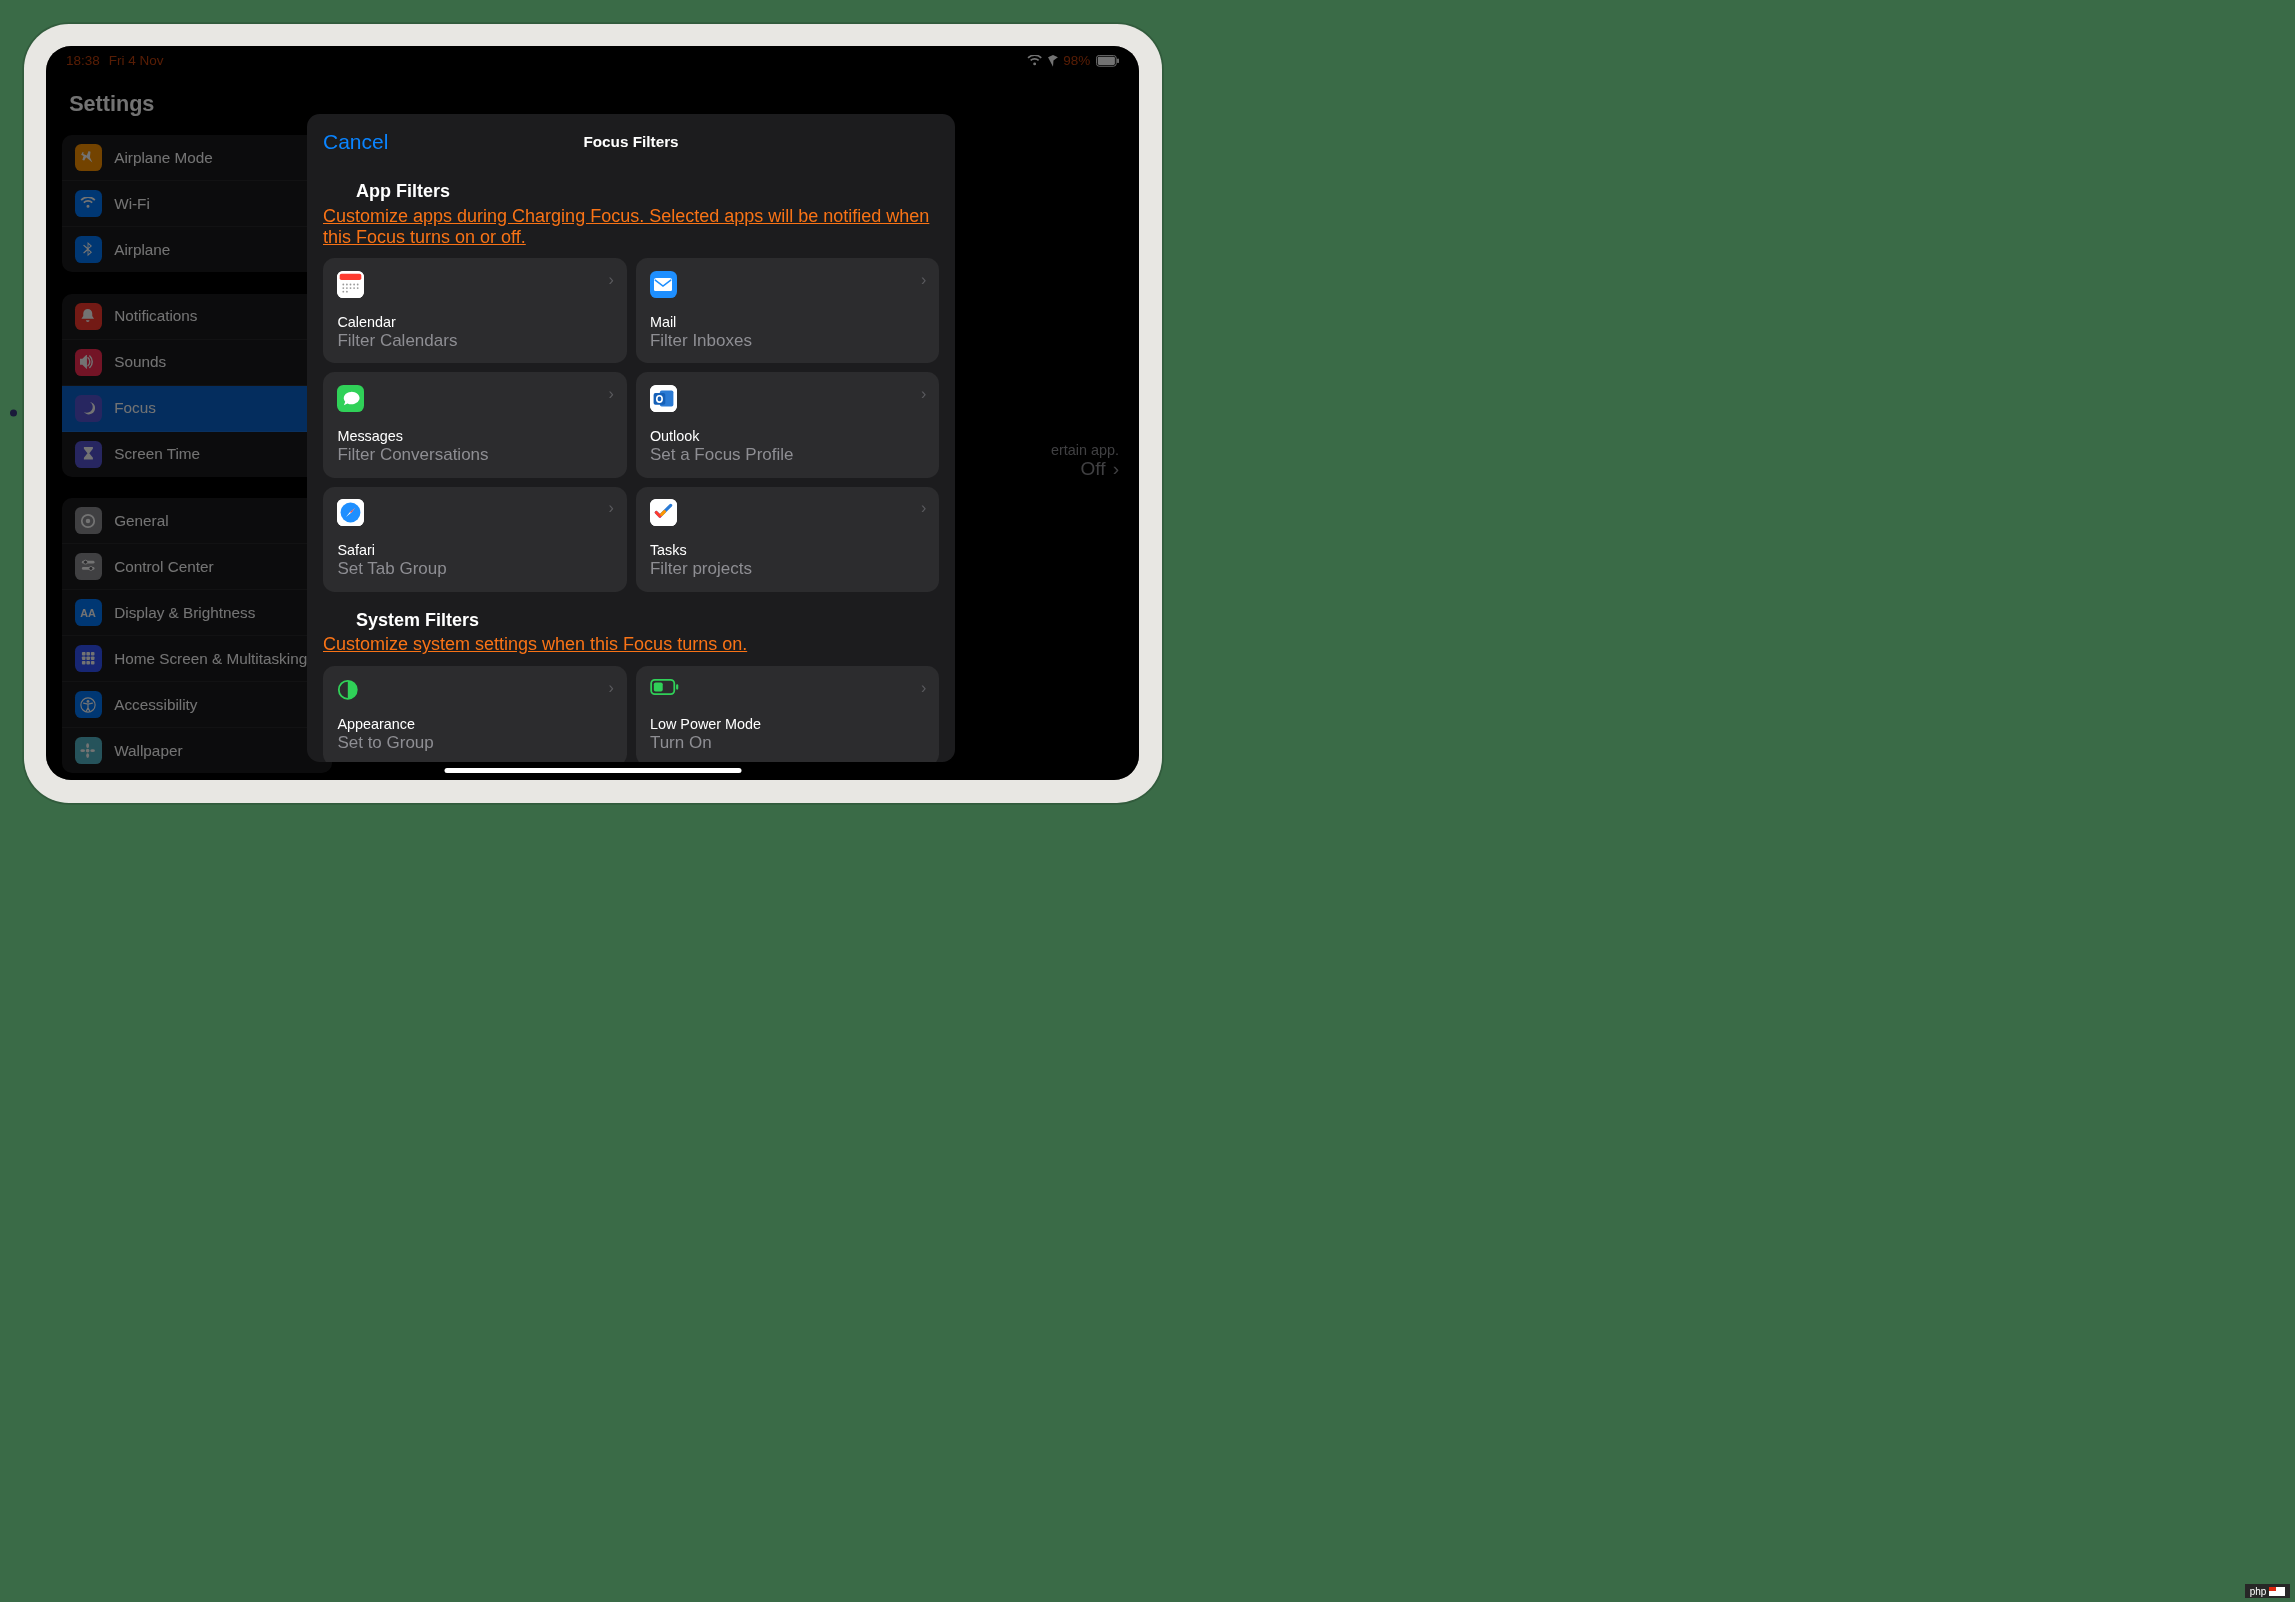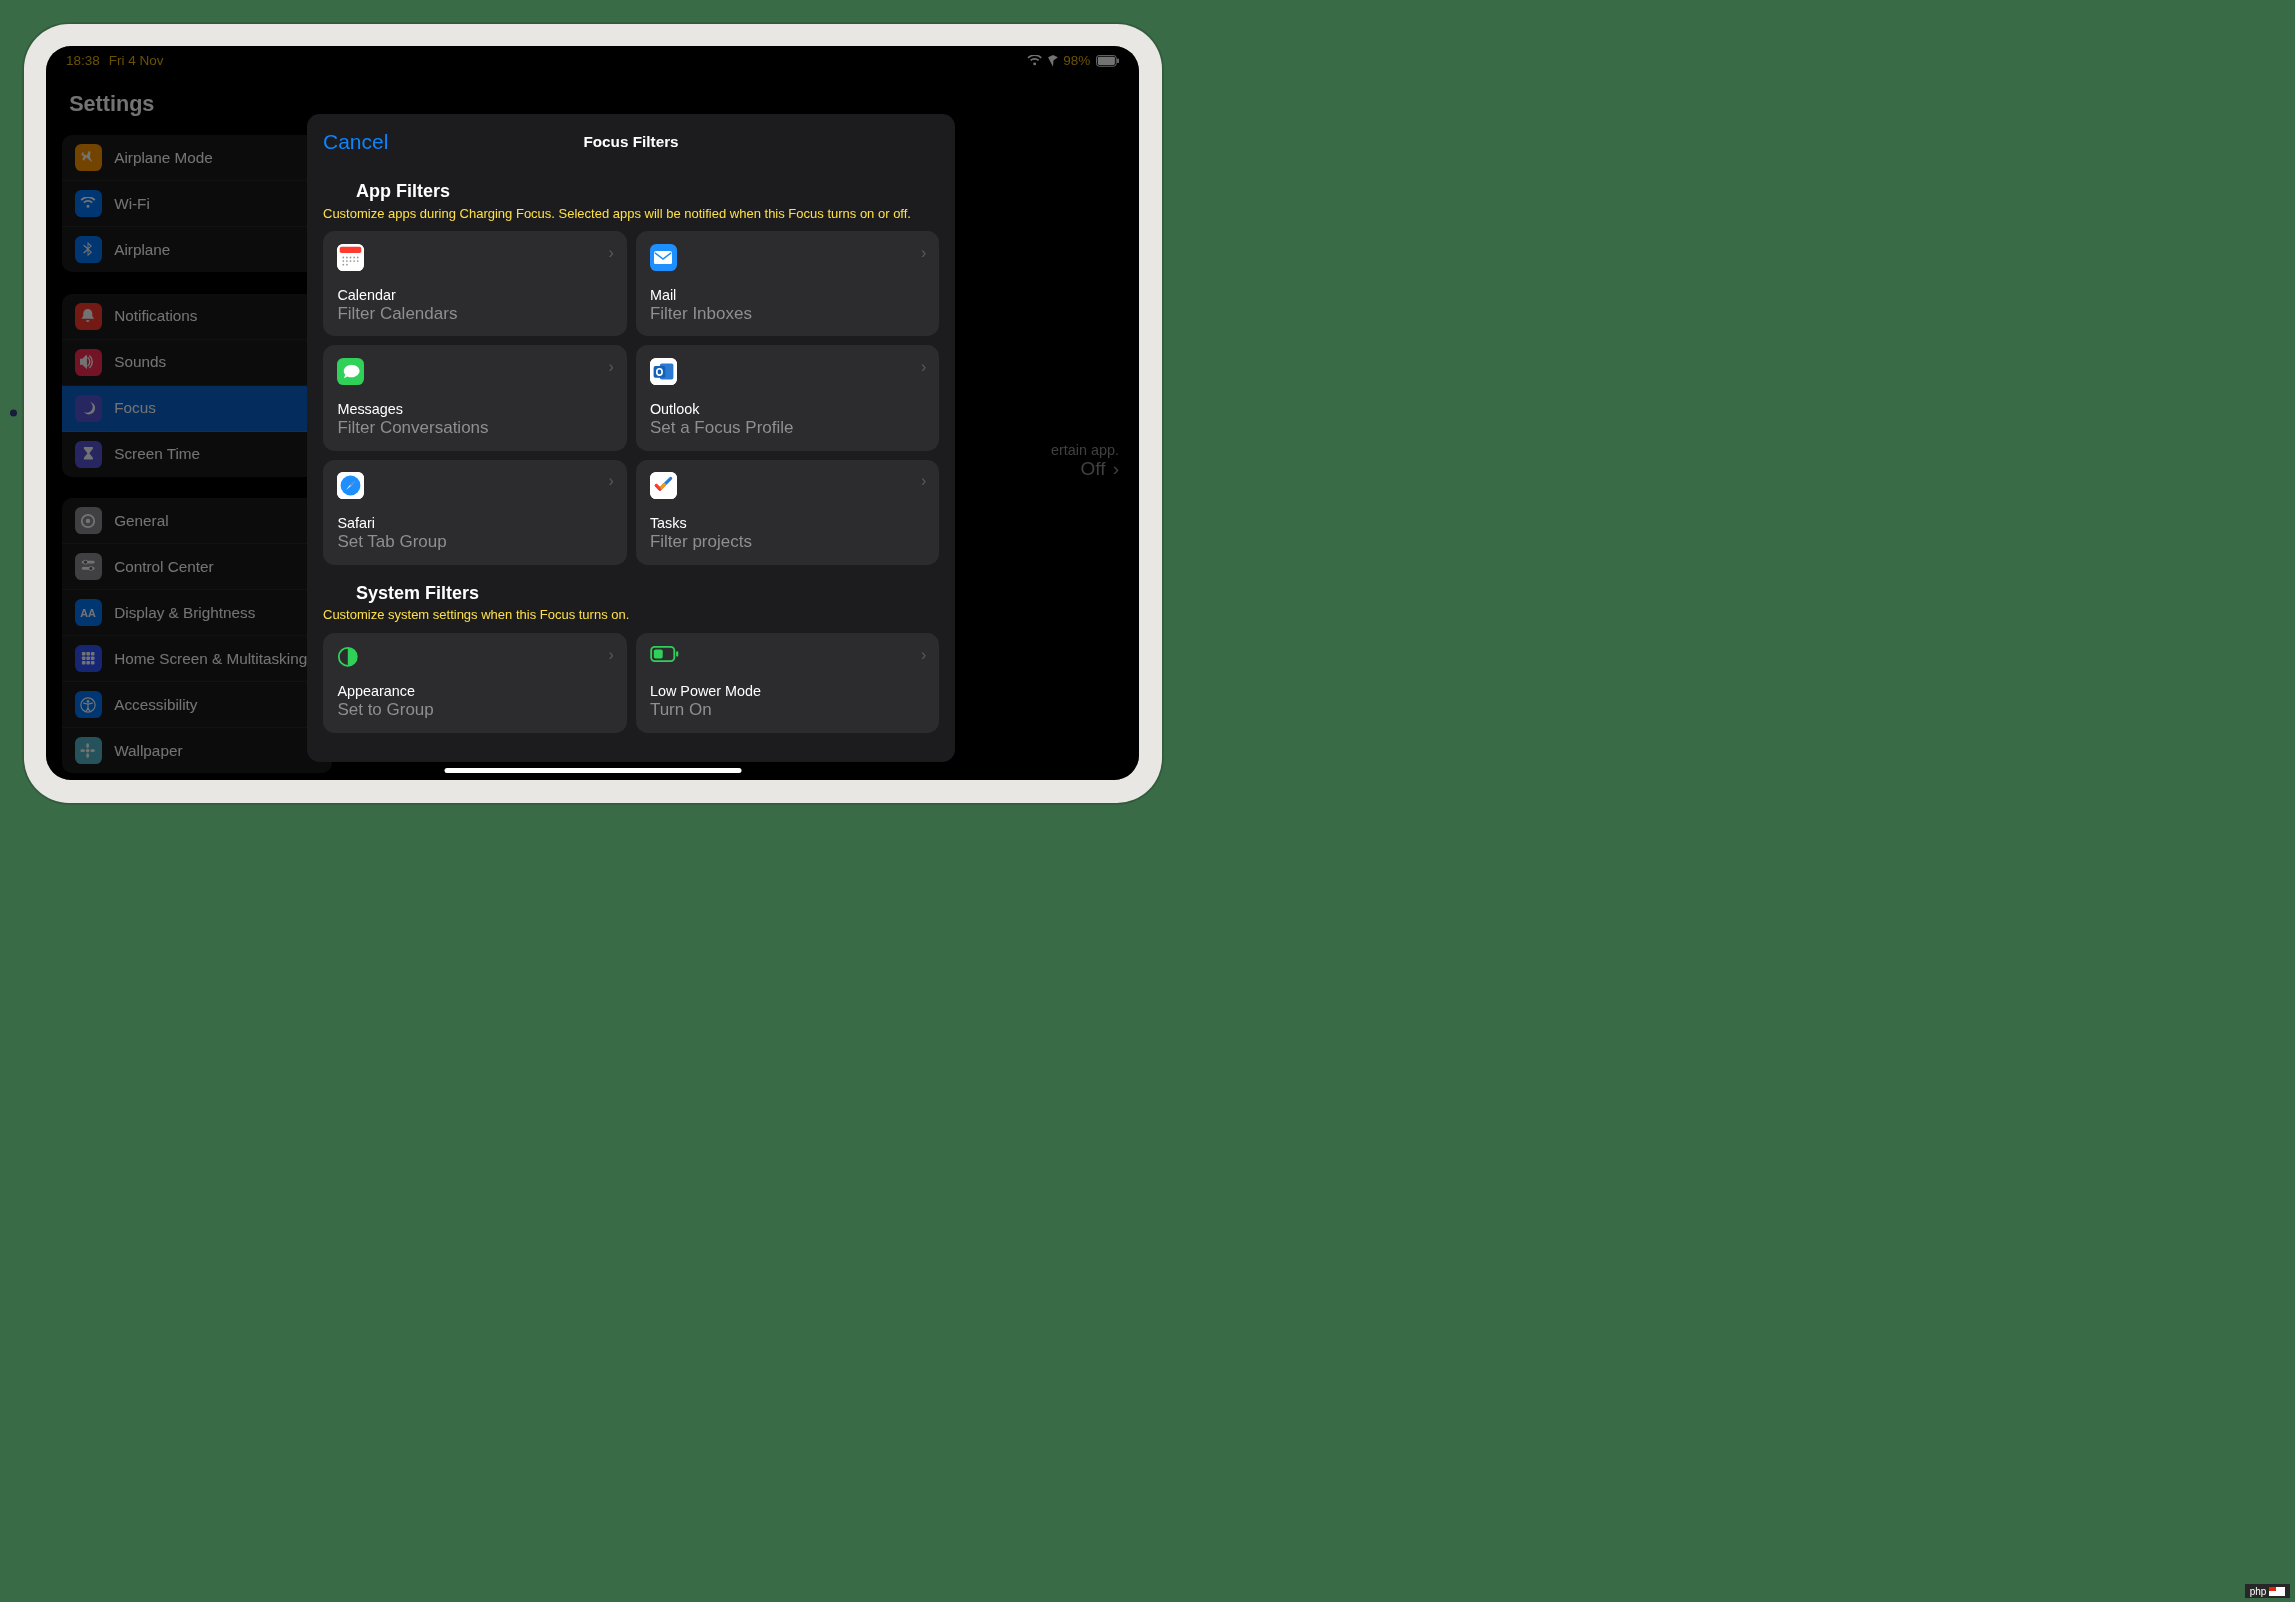--- a/index.html
+++ b/index.html
@@ -27,21 +27,21 @@
   background: #000;
   border-radius: 25px;
   overflow: hidden;
   position: relative;
 }
 .status-bar {
   display: flex;
   justify-content: space-between;
   align-items: center;
   padding: 7.2px 20px 3.6px 20px;
-  color: #eab308;
+  color: #c2410c;
   font-size: 13.5px;
   font-weight: 500;
   gap: 21px;
 }
 .status-left { display: flex; gap: 9px; }
 .status-right { display: flex; align-items: center; gap: 5.4px; }
 .wifi-icon, .loc-icon, .battery-icon { display: inline-flex; align-items: center; }
 
 .content-area {
   position: absolute;
@@ -123,21 +123,21 @@
 .modal-header {
   display: grid;
   grid-template-columns: 1fr auto 1fr;
   align-items: center;
   padding: 0 16px 14.4px 16px;
 }
 .modal-cancel { color: #0a84ff; font-size: 21px; justify-self: start; }
 .modal-title { color: #fff; font-size: 15.3px; font-weight: 600; justify-self: center; }
 .section { padding: 0 16px; }
 .section-title { color: #fff; font-size: 18px; font-weight: 700; margin-top: 12.6px; margin-left: 33px; }
-.section-sub { color: #fde047; font-size: 13px; margin: 3.6px 0 10.8px 0; }
+.section-sub { color: #f97316; font-size: 18px; margin: 3.6px 0 10.8px 0; text-decoration: underline; }
 .grid {
   display: grid;
   grid-template-columns: 1fr 1fr;
   gap: 9px;
 }
 .card {
   background: #2c2c2e;
   border-radius: 11.7px;
   padding: 12.6px 14.4px 12.6px 14.4px;
   position: relative;

